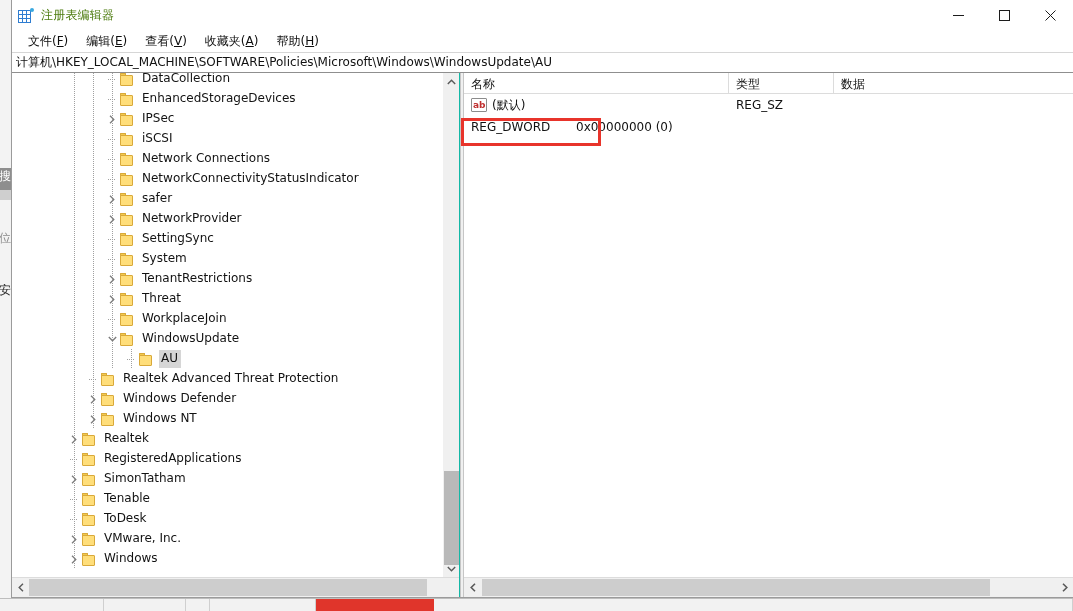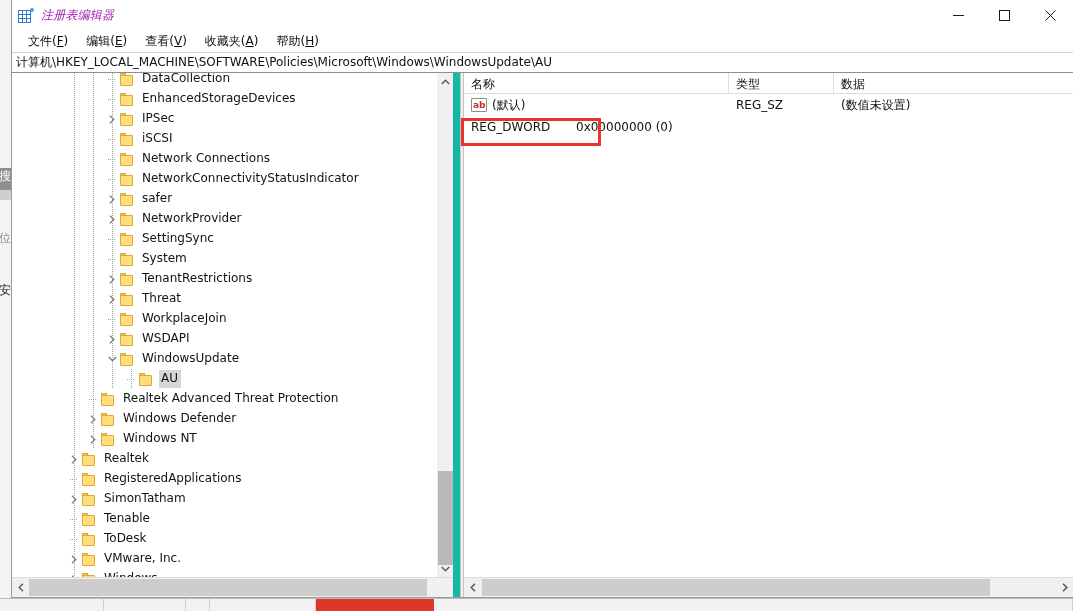--- a/index.html
+++ b/index.html
@@ -64,23 +64,22 @@
     grid-template-rows: repeat(3, 1fr);
     gap: 1px; padding: 1px;
   }
   .title-icon .grid i { background: #ffffff; display:block; }
   .title-icon .dot {
     position: absolute; right: 0px; top: 0px;
     width: 4px; height: 4px; border-radius: 50%;
     background: #3aa9e0;
   }
   .title-text {
-    font-size: 12px; color: #a21caf; letter-spacing: .2px;
+    font-size: 12px; color: #4d7c0f; letter-spacing: .2px;
     font-family: "DejaVu Sans", sans-serif;
-    font-style: italic;
   }
   .winbtns { position: absolute; right: 0; top: 0; display: flex; height: 31px; }
   .winbtn {
     width: 46px; height: 31px; display: flex;
     align-items: center; justify-content: center;
     color: #1c1c1c;
   }
   .winbtn svg { display: block; }
 
   
@@ -109,21 +108,21 @@
     font-family: "DejaVu Sans", sans-serif;
   }
 
   
   .panes { flex: 1; display: flex; position: relative; overflow: hidden; background:#fff; }
 
   
   .treepane {
     width: 448px; min-width: 448px;
     position: relative; background: #ffffff;
-    border-right: 7px solid #14b8a6;
+    border-right: 1px solid #14b8a6;
     overflow: hidden;
   }
   .treeclip {
     position: absolute; left: 0; top: 0; right: 17px; bottom: 20px;
     overflow: hidden;
   }
   .treelist { position: absolute; left: 0; top: -4px; width: 100%; }
   .trow {
     height: 20px; display: flex; align-items: center;
     position: relative; white-space: nowrap;
@@ -558,36 +557,20 @@
                   <div class="body"></div>
                 </div>
                 <div class="tlabel">WorkplaceJoin</div>
               </div>
               <div class="trow">
                 <div class="guide" style="left: 62px;"></div>
                 <div class="guide" style="left: 81px;"></div>
                 <div class="guide" style="left: 100px;"></div>
                 <div style="width: 92px; height: 20px; flex: 0 0 auto;"></div>
                 <div class="twist">
-                  <svg width="6" height="9" viewBox="0 0 6 9">
-                    <polyline points="1,0.8 4.8,4.5 1,8.2" fill="none" stroke="currentColor" stroke-width="1.3"></polyline>
-                  </svg>
-                </div>
-                <div class="tfolder">
-                  <div class="tab"></div>
-                  <div class="body"></div>
-                </div>
-                <div class="tlabel">WSDAPI</div>
-              </div>
-              <div class="trow">
-                <div class="guide" style="left: 62px;"></div>
-                <div class="guide" style="left: 81px;"></div>
-                <div class="guide" style="left: 100px;"></div>
-                <div style="width: 92px; height: 20px; flex: 0 0 auto;"></div>
-                <div class="twist">
                   <svg width="9" height="6" viewBox="0 0 9 6">
                     <polyline points="0.8,1 4.5,4.8 8.2,1" fill="none" stroke="currentColor" stroke-width="1.3"></polyline>
                   </svg>
                 </div>
                 <div class="tfolder">
                   <div class="tab"></div>
                   <div class="body"></div>
                 </div>
                 <div class="tlabel">WindowsUpdate</div>
               </div>
@@ -777,21 +760,20 @@
           <div class="lhcell c-data">数据</div>
         </div>
 
         <div class="lrows" id="lrows">
             <div class="lrow">
               <div class="lcell c-name">
                 <div class="vicon sz"></div>
                 <span>(默认)</span>
               </div>
               <div class="lcell c-type">REG_SZ</div>
-              <div class="lcell c-data">(数值未设置)</div>
             </div>
             <div class="lrow">
               <div class="lcell c-type">REG_DWORD</div>
               <div class="lcell c-data">0x00000000 (0)</div>
             </div>
           </div>
 
         <div class="list-hscroll">
           <div class="harrow left">
             <svg width="6" height="9" viewBox="0 0 6 9">

